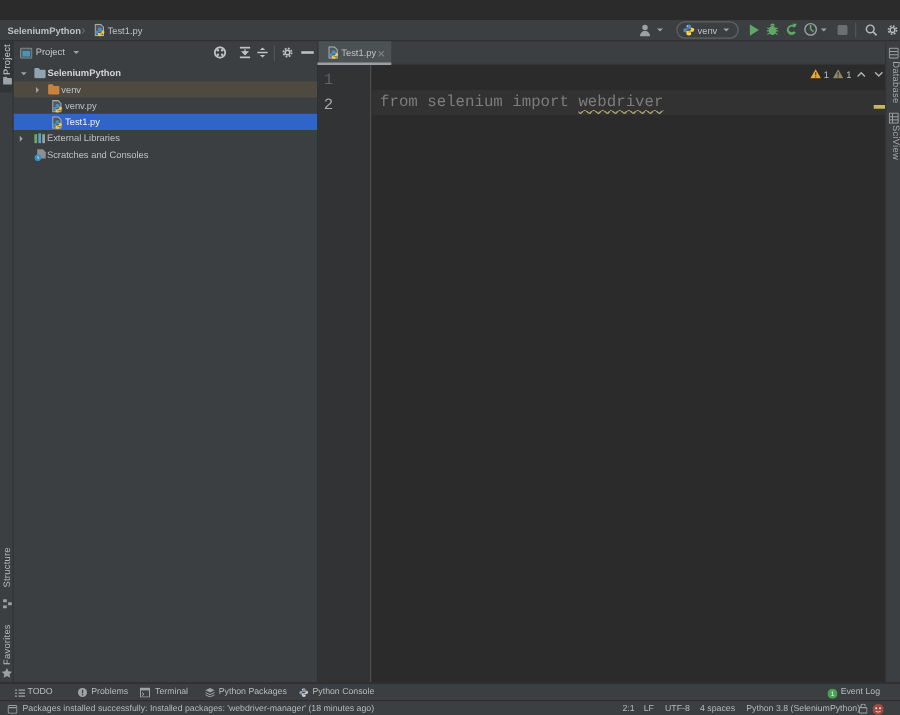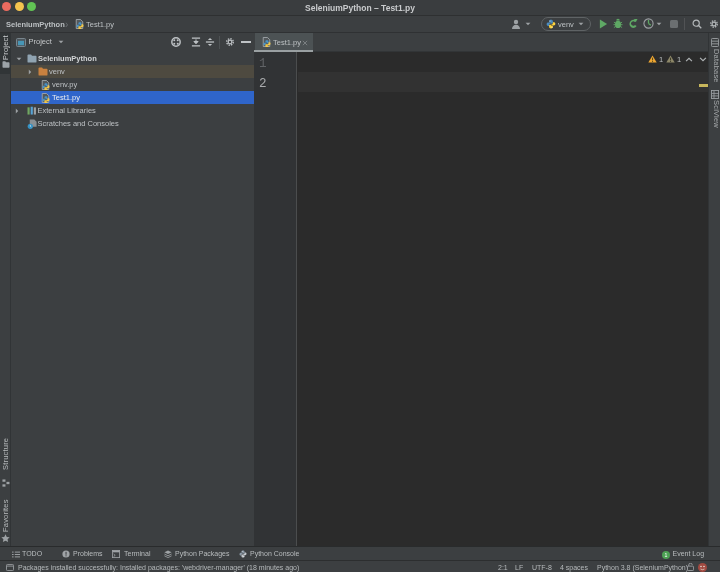--- a/index.html
+++ b/index.html
@@ -26,26 +26,20 @@
 #wd{text-decoration:underline wavy #a9a475;text-decoration-thickness:1px;text-underline-offset:2px}
 #toolbar2{position:absolute;left:0;top:546px;width:720px;height:14px;background:#3c3f41;border-top:1px solid #292b2c}
 #statusbar{position:absolute;left:0;top:560px;width:720px;height:12px;background:#3c3f41;border-top:1px solid #2c2e2f}
 .bt{position:absolute;top:3px;font-size:7px;color:#b8bcbe;white-space:nowrap}
 .st{position:absolute;top:2.5px;font-size:7px;color:#b6babc;white-space:nowrap}
 svg{display:block}
 </style></head>
 <body>
 <div id="app">
 
-<div id="titlebar">
-  <div class="tl" style="left:2px;background:#ec6b5f"></div>
-  <div class="tl" style="left:14.5px;background:#f5c44e"></div>
-  <div class="tl" style="left:27px;background:#61c354"></div>
-  <div id="title">SeleniumPython – Test1.py</div>
-</div>
 
 <div id="navbar">
   <span class="crumb abs" style="left:6px;top:4px;font-weight:bold">SeleniumPython</span>
   <span class="abs" style="left:65px;top:2.5px;color:#6d7275;font-size:10px">›</span>
   <span class="abs" style="left:75px;top:3px">
         <svg width="9" height="10" viewBox="0 0 11 12">
           <path d="M1.5 .5h5.2L9.5 3.3V11.5H1.5z" fill="#53585b" stroke="#a8aeb2" stroke-width="1"></path>
           <g transform="translate(1.1,3.3) scale(0.62)">
             <path d="M7.9 1C5.9 1 5 1.9 5 3.2V5h3.2v.7H3.6C2 5.7 1 6.8 1 8.4S2 11 3.6 11H5V9.3C5 7.9 6.1 7 7.5 7H11V3.2C11 1.9 9.9 1 7.9 1z" fill="#4592c8"></path>
             <path d="M8.1 15c2 0 2.9-.9 2.9-2.2V11H7.8v-.7h4.6c1.6 0 2.6-1.1 2.6-2.7S14 5 12.4 5H11v1.7C11 8.1 9.9 9 8.5 9H5v3.8C5 14.1 6.1 15 8.1 15z" fill="#f2c94c"></path>
@@ -291,20 +285,21 @@
           <svg width="6" height="6" viewBox="0 0 7 7">
             <path d="M1 1l5 5M6 1L1 6" stroke="#7d8284" stroke-width="1.1"></path>
           </svg>
         </span>
     <div id="tabline"></div>
   </div>
   <div id="gutter">
     <div class="lnum" style="top:2px;color:#606366">1</div>
     <div class="lnum" style="top:22px;color:#a9abad">2</div>
   </div>
+  <div id="code">from selenium import <span id="wd">webdriver</span></div>
   <div id="inspect">
     <span class="abs" style="left:394px;top:22px">
           <svg width="9" height="8" viewBox="0 0 10 9">
             <path d="M5 .5L9.7 8.5H.3z" fill="#f0a732"></path>
             <rect x="4.5" y="3" width="1.1" height="3" fill="#544a1e"></rect>
             <rect x="4.5" y="6.7" width="1.1" height="1.1" fill="#544a1e"></rect>
           </svg>
         </span>
     <span class="abs" style="left:405px;top:21.5px;font-size:7.5px;color:#bcc0c2">1</span>
     <span class="abs" style="left:412px;top:22px">

